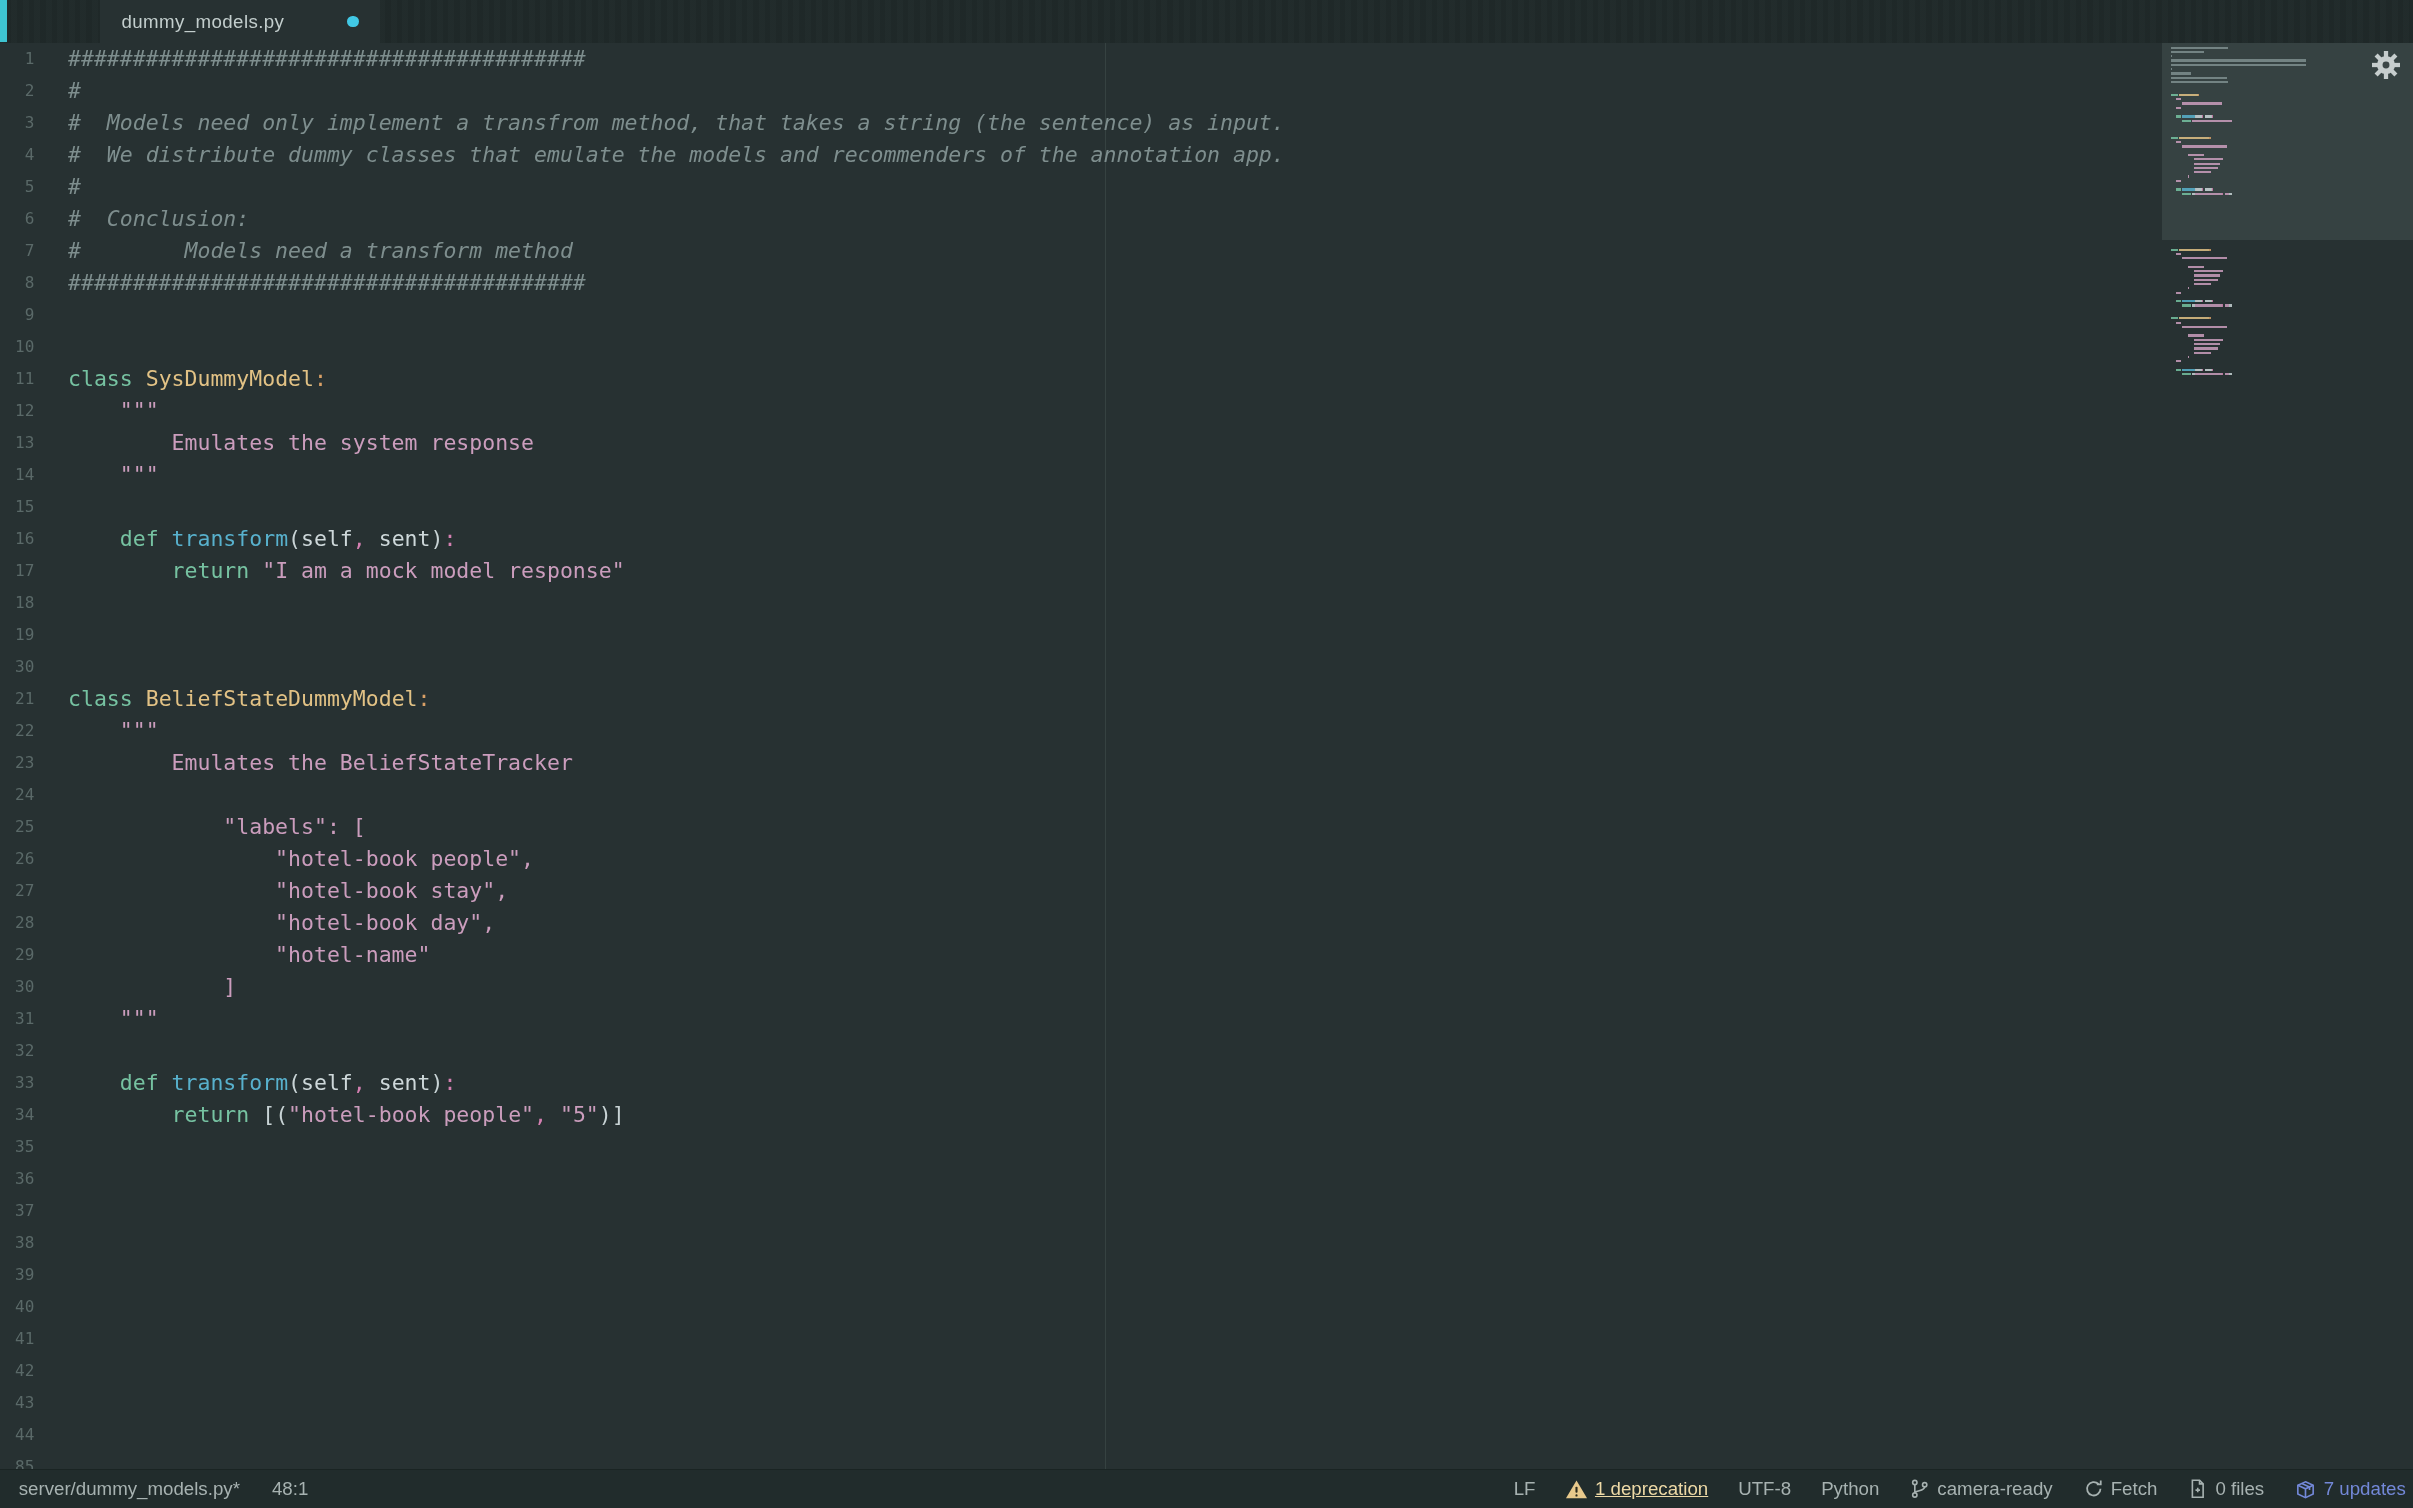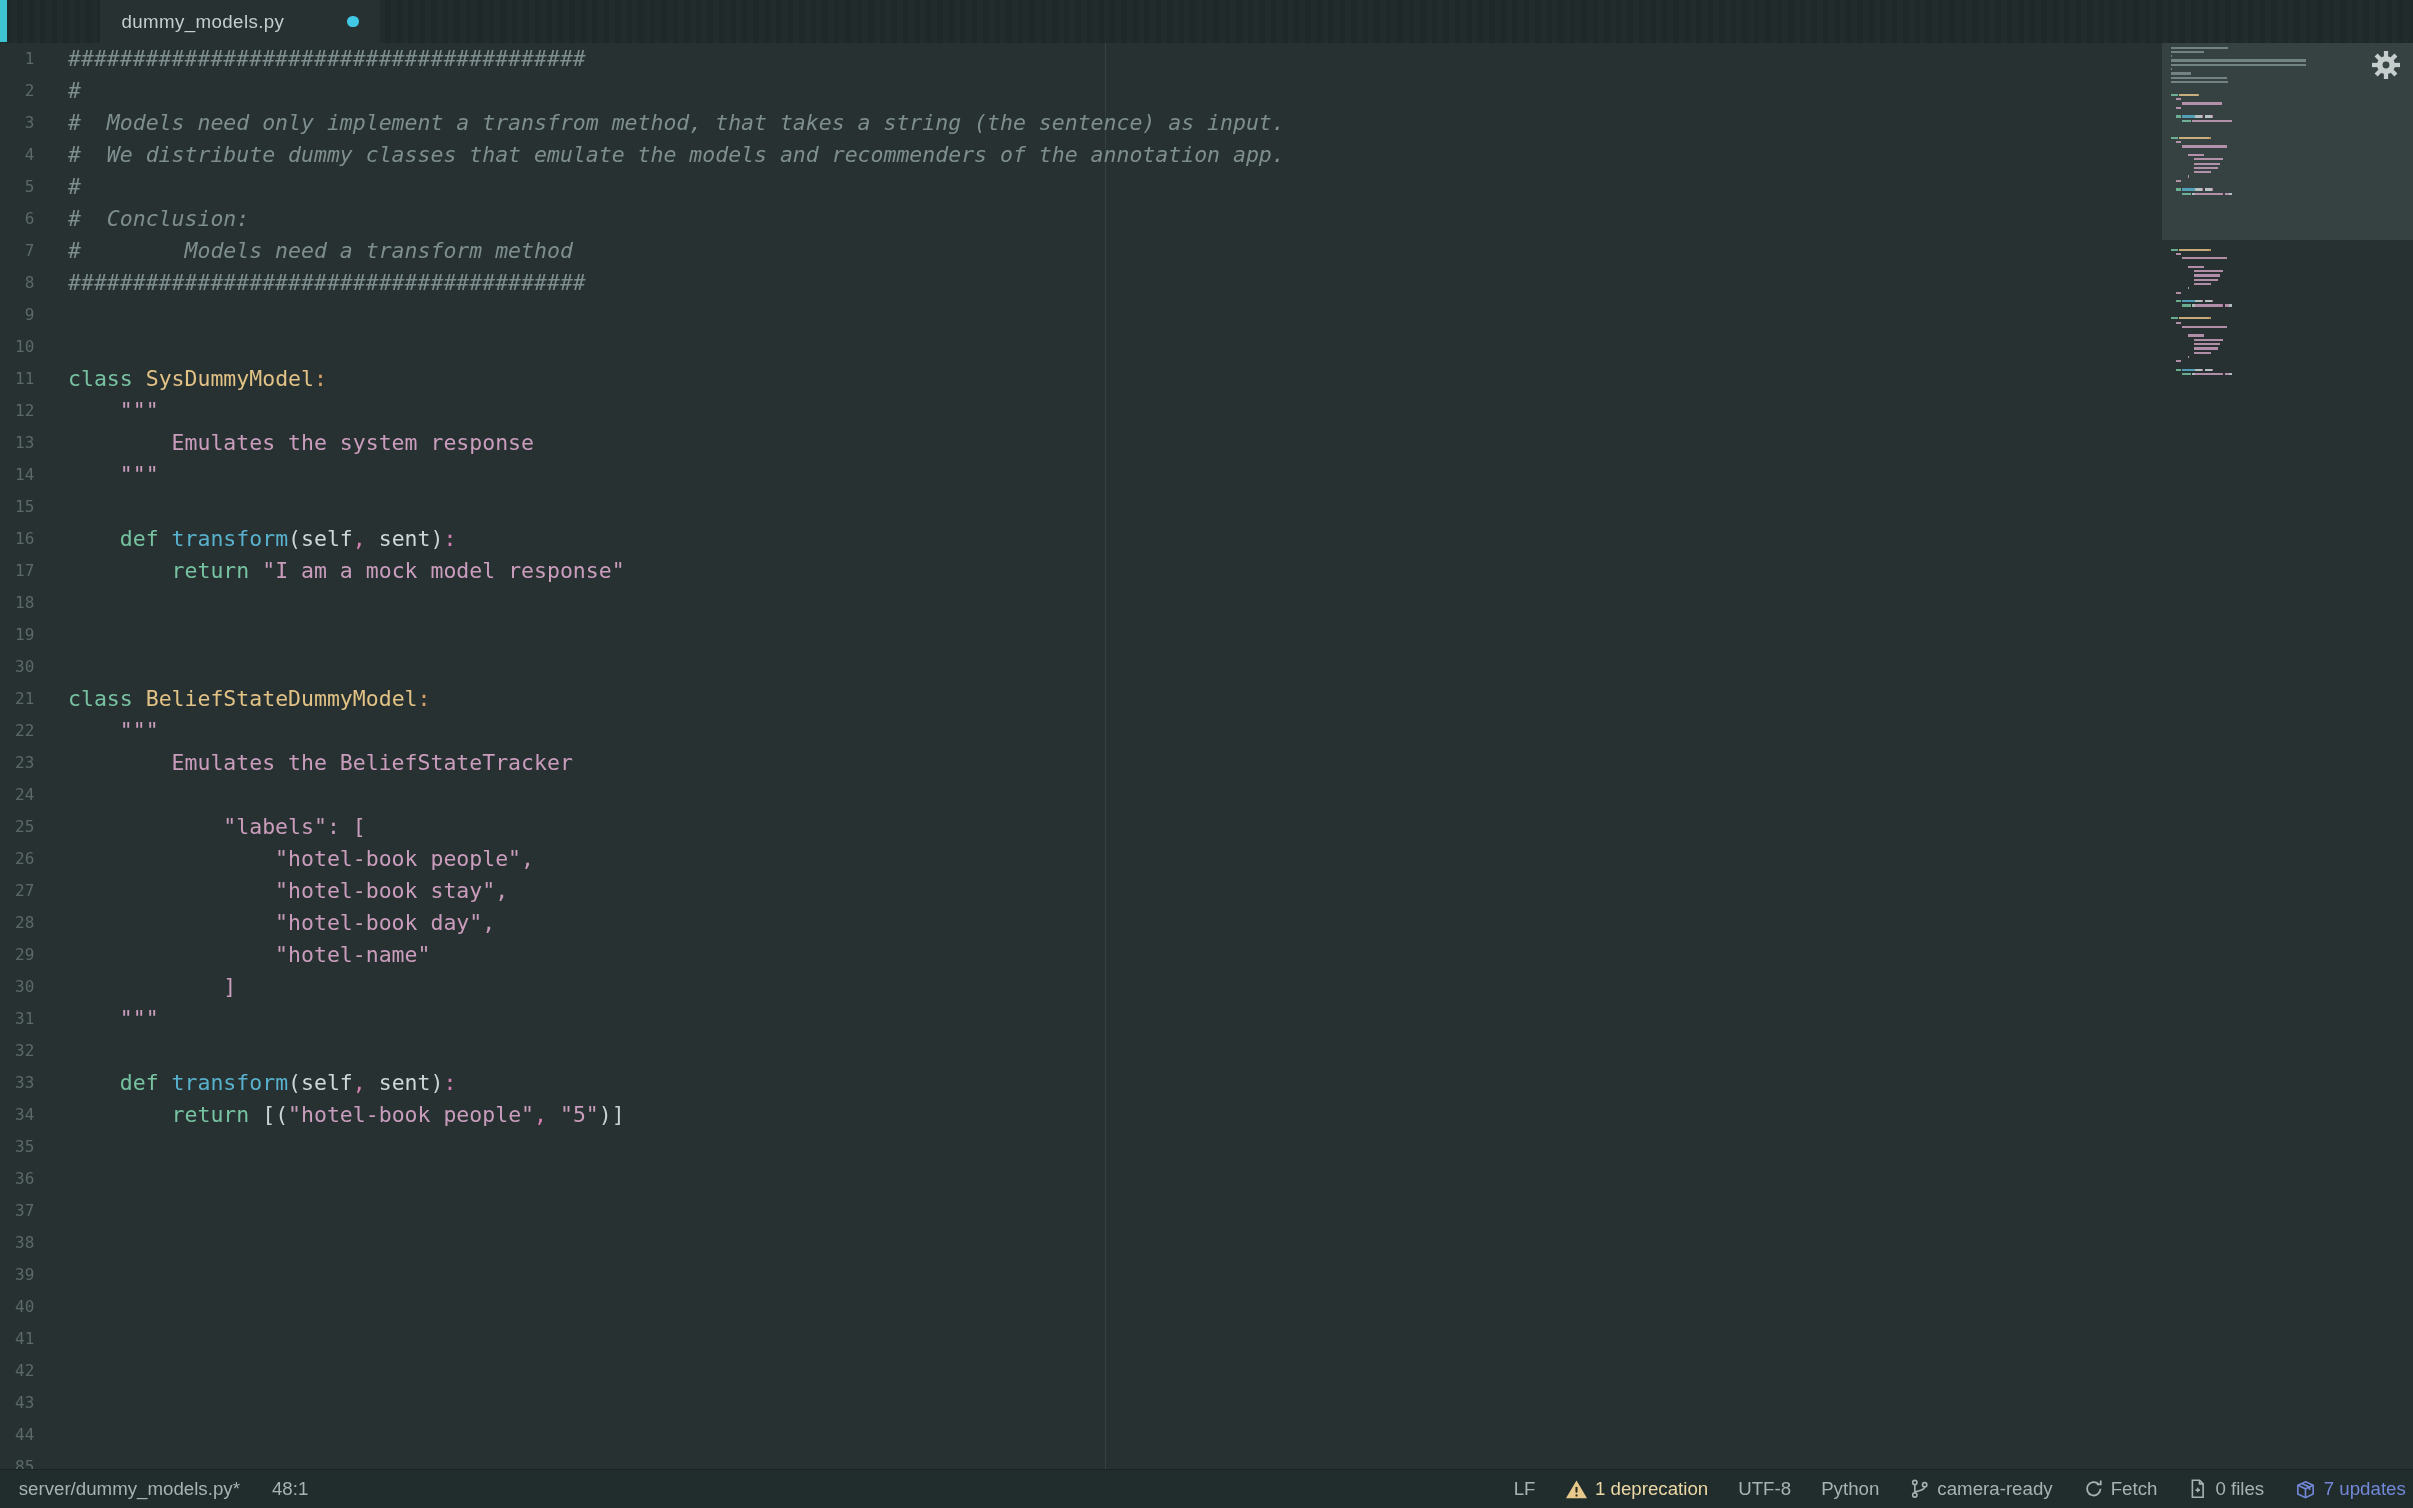--- a/index.html
+++ b/index.html
@@ -275,21 +275,21 @@
         <span>LF</span>
       </span>
       <span class="sitem">
         <span style="display: flex; align-items: center;">
           <svg width="23" height="23" viewBox="0 0 24 24">
             <path d="M12 2.5 L23 21 H1 Z" fill="#e8c98c"></path>
             <rect x="10.9" y="9" width="2.2" height="6.4" rx="1" fill="#2b2a1c"></rect>
             <rect x="10.9" y="17" width="2.2" height="2.4" rx="1" fill="#2b2a1c"></rect>
           </svg>
         </span>
-        <span style="color: rgb(237, 217, 166);">1 deprecation</span>
+        <span style="color: rgb(237, 217, 166); text-decoration: underline;">1 deprecation</span>
       </span>
       <span class="sitem">
         <span>UTF-8</span>
       </span>
       <span class="sitem">
         <span>Python</span>
       </span>
       <span class="sitem">
         <span style="display: flex; align-items: center;">
           <svg width="21.5" height="21.5" viewBox="0 0 24 24" fill="none" stroke="#a7b2b1" stroke-width="1.8">

